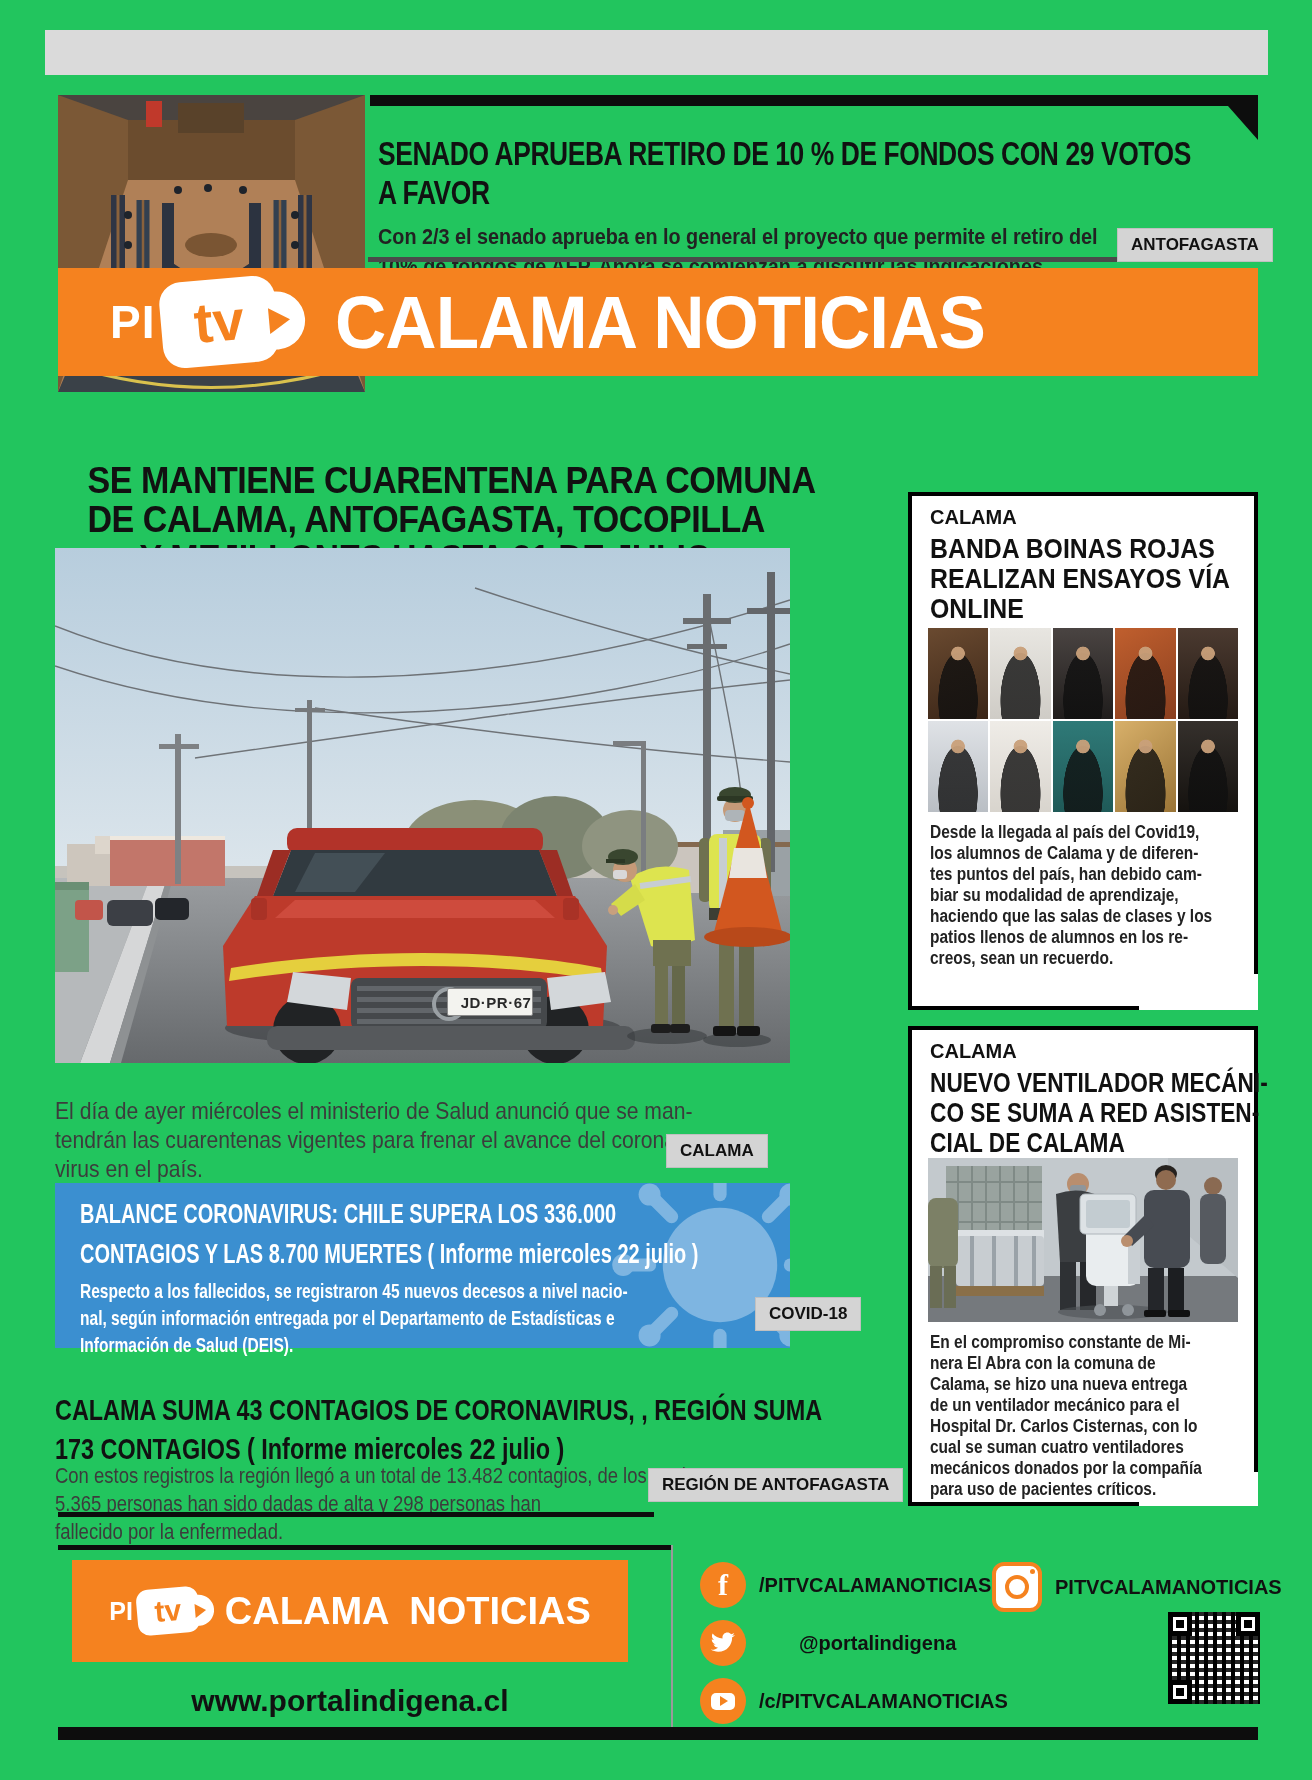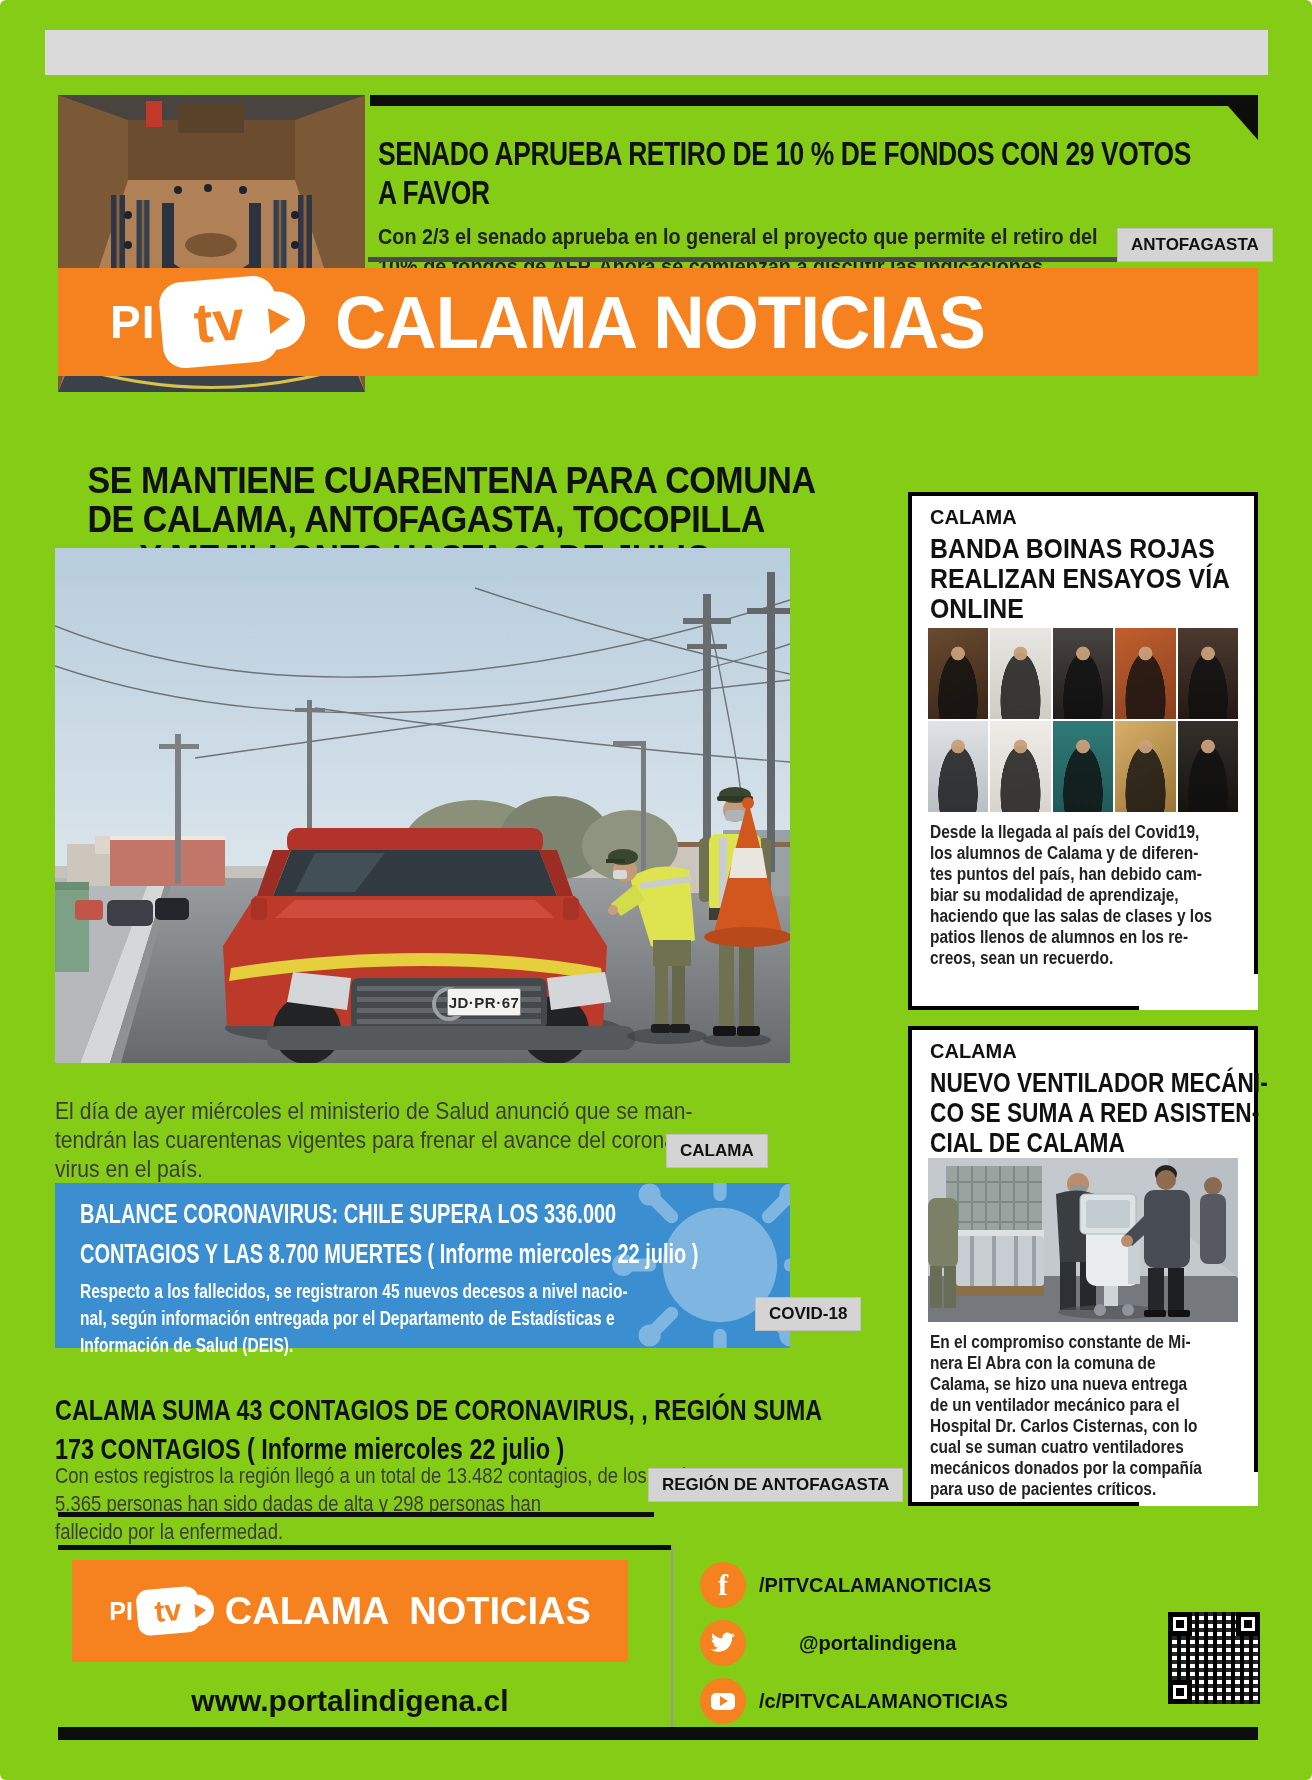--- a/index.html
+++ b/index.html
@@ -1,17 +1,17 @@
 <!DOCTYPE html>
 <html><head>
 <meta charset="utf-8">
 <style>
   html,body{margin:0;padding:0;background:#fff;}
-  #page{position:relative;width:1312px;height:1780px;background:#84cc16;overflow:hidden;
-        font-family:"Liberation Sans",sans-serif;color:#1a1a1a;border-radius:6px;}
+  #page{position:relative;width:1312px;height:1780px;background:#22c55e;overflow:hidden;
+        font-family:"Liberation Sans",sans-serif;color:#1a1a1a;}
   .abs{position:absolute;}
   .pre{white-space:pre;}
   .cond{transform-origin:0 50%;}
   .condc{transform-origin:50% 50%;}
 
   
   .top-strip{left:45px;top:30px;width:1223px;height:45px;background:#dadada;}
 
   
   .senate-photo{left:58px;top:95px;width:307px;height:297px;overflow:hidden;background:#8a6a4a;}
@@ -46,21 +46,21 @@
   .issue-bar{left:58px;top:384px;width:1200px;height:42px;background:#d8d8d8;
      display:flex;align-items:center;justify-content:center;}
   .issue-bar span{font-size:23px;font-weight:700;color:#1d1d1d;transform:scaleX(.92);white-space:pre;}
 
   
   .lead-headline{left:58px;top:430px;width:735px;text-align:center;font-size:37px;line-height:39px;
      font-weight:700;letter-spacing:-.5px;color:#111;transform:scaleX(.92);}
   .lead-photo{left:55px;top:548px;width:735px;height:515px;overflow:hidden;background:#9a9da0;}
   .plate{position:absolute;left:392px;top:440px;width:72px;height:26px;background:#f3f3ef;
      border:1px solid #8a8a8a;border-radius:2px;font-size:15px;font-weight:700;color:#2a2a2a;
-     display:flex;align-items:center;justify-content:center;letter-spacing:.5px;}
+     display:flex;align-items:center;justify-content:center;letter-spacing:.5px;padding-left:12px;}
   .lead-body{left:55px;top:1072px;font-size:24px;line-height:29px;font-weight:400;color:#3c3c3c;
      transform:scaleX(.88);}
   .lead-tag{left:666px;top:1134px;}
 
   
   .covid-box{left:55px;top:1183px;width:735px;height:165px;background:#3b8fd0;}
   .covid-art{position:absolute;inset:0;overflow:hidden;}
   .covid-title{position:absolute;left:25px;top:16px;font-size:27px;font-weight:700;color:#fff;
      transform:scaleX(.74);transform-origin:0 0;white-space:pre;}
   .covid-title2{position:absolute;left:25px;top:56px;font-size:27px;font-weight:700;color:#fff;
@@ -542,20 +542,24 @@
     <span class="slabel">@portalindigena</span>
   </div>
   <div class="social-row sr-yt">
     <span class="sicon">
         <span class="yt-rect">
           <i></i>
         </span>
       </span>
     <span class="slabel">/c/PITVCALAMANOTICIAS</span>
   </div>
+  <div class="social-row sr-ig">
+    <span class="ig-icon"></span>
+    <span class="slabel">PITVCALAMANOTICIAS</span>
+  </div>
 
   <div class="abs qr">
     <span class="qr-eye qr-tl"></span>
     <span class="qr-eye qr-tr"></span>
     <span class="qr-eye qr-bl"></span>
   </div>
 
   <div class="abs footer-bottom-rule"></div>
 
 </div>

